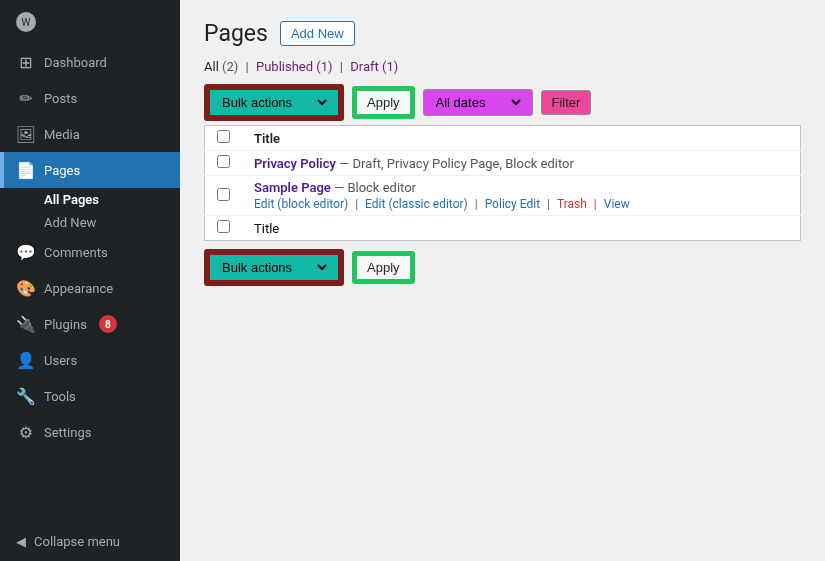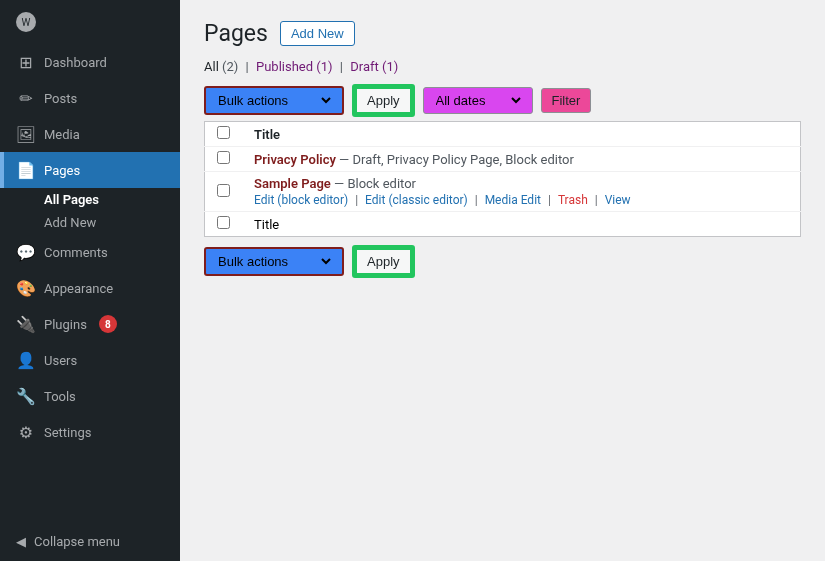--- a/index.html
+++ b/index.html
@@ -111,22 +111,22 @@
     .filter-links .active-filter { color: #1d2327; font-weight: normal; }
     .filter-sep { margin: 0 4px; color: #50575e; }
 
     .toolbar {
       display: flex;
       align-items: center;
       gap: 8px;
       margin-bottom: 4px;
     }
     .bulk-select {
-      border: 2px solid #7f1d1d;
-      background: #3b82f6;
+      border: 6px solid #7f1d1d;
+      background: #14b8a6;
       padding: 4px 8px;
       border-radius: 3px;
       font-size: 13px;
       cursor: pointer;
       display: flex; align-items: center; gap: 6px;
       min-width: 140px;
     }
     .bulk-select select {
       border: none; background: transparent; font-size: 13px; cursor: pointer; outline: none; flex: 1;
     }
@@ -175,21 +175,21 @@
       text-align: left;
       border-bottom: 1px solid #f0f0f1;
     }
     .pages-table th {
       background: #fff;
       color: #1d2327;
       font-weight: 600;
       font-size: 13px;
     }
     .pages-table tr:last-child td { border-bottom: none; }
-    .page-title-cell { color: #7f1d1d; font-weight: 600; cursor: pointer; }
+    .page-title-cell { color: #4c1d95; font-weight: 600; cursor: pointer; }
     .row-actions {
       font-size: 12px;
       color: #646970;
       margin-top: 2px;
     }
     .row-actions a { color: #2271b1; text-decoration: none; }
     .row-actions .trash-link { color: #d63638; }
     .row-actions .sep { margin: 0 4px; color: #646970; }
     .cb-col { width: 30px; }
     input[type="checkbox"] { cursor: pointer; }
@@ -343,21 +343,21 @@
           <input type="checkbox" style="">
         </td>
         <td>
           <span class="page-title-cell">Sample Page</span>
           <span style="color:#50575e;margin-top:44px;"> — Block editor</span>
           <div class="row-actions">
             <a>Edit (block editor)</a>
             <span class="sep"> | </span>
             <a>Edit (classic editor)</a>
             <span class="sep"> | </span>
-            <a>Media Edit</a>
+            <a>Policy Edit</a>
             <span class="sep"> | </span>
             <a class="trash-link">Trash</a>
             <span class="sep"> | </span>
             <a>View</a>
           </div>
         </td>
       </tr>
 
       <tr>
         <td class="cb-col">

